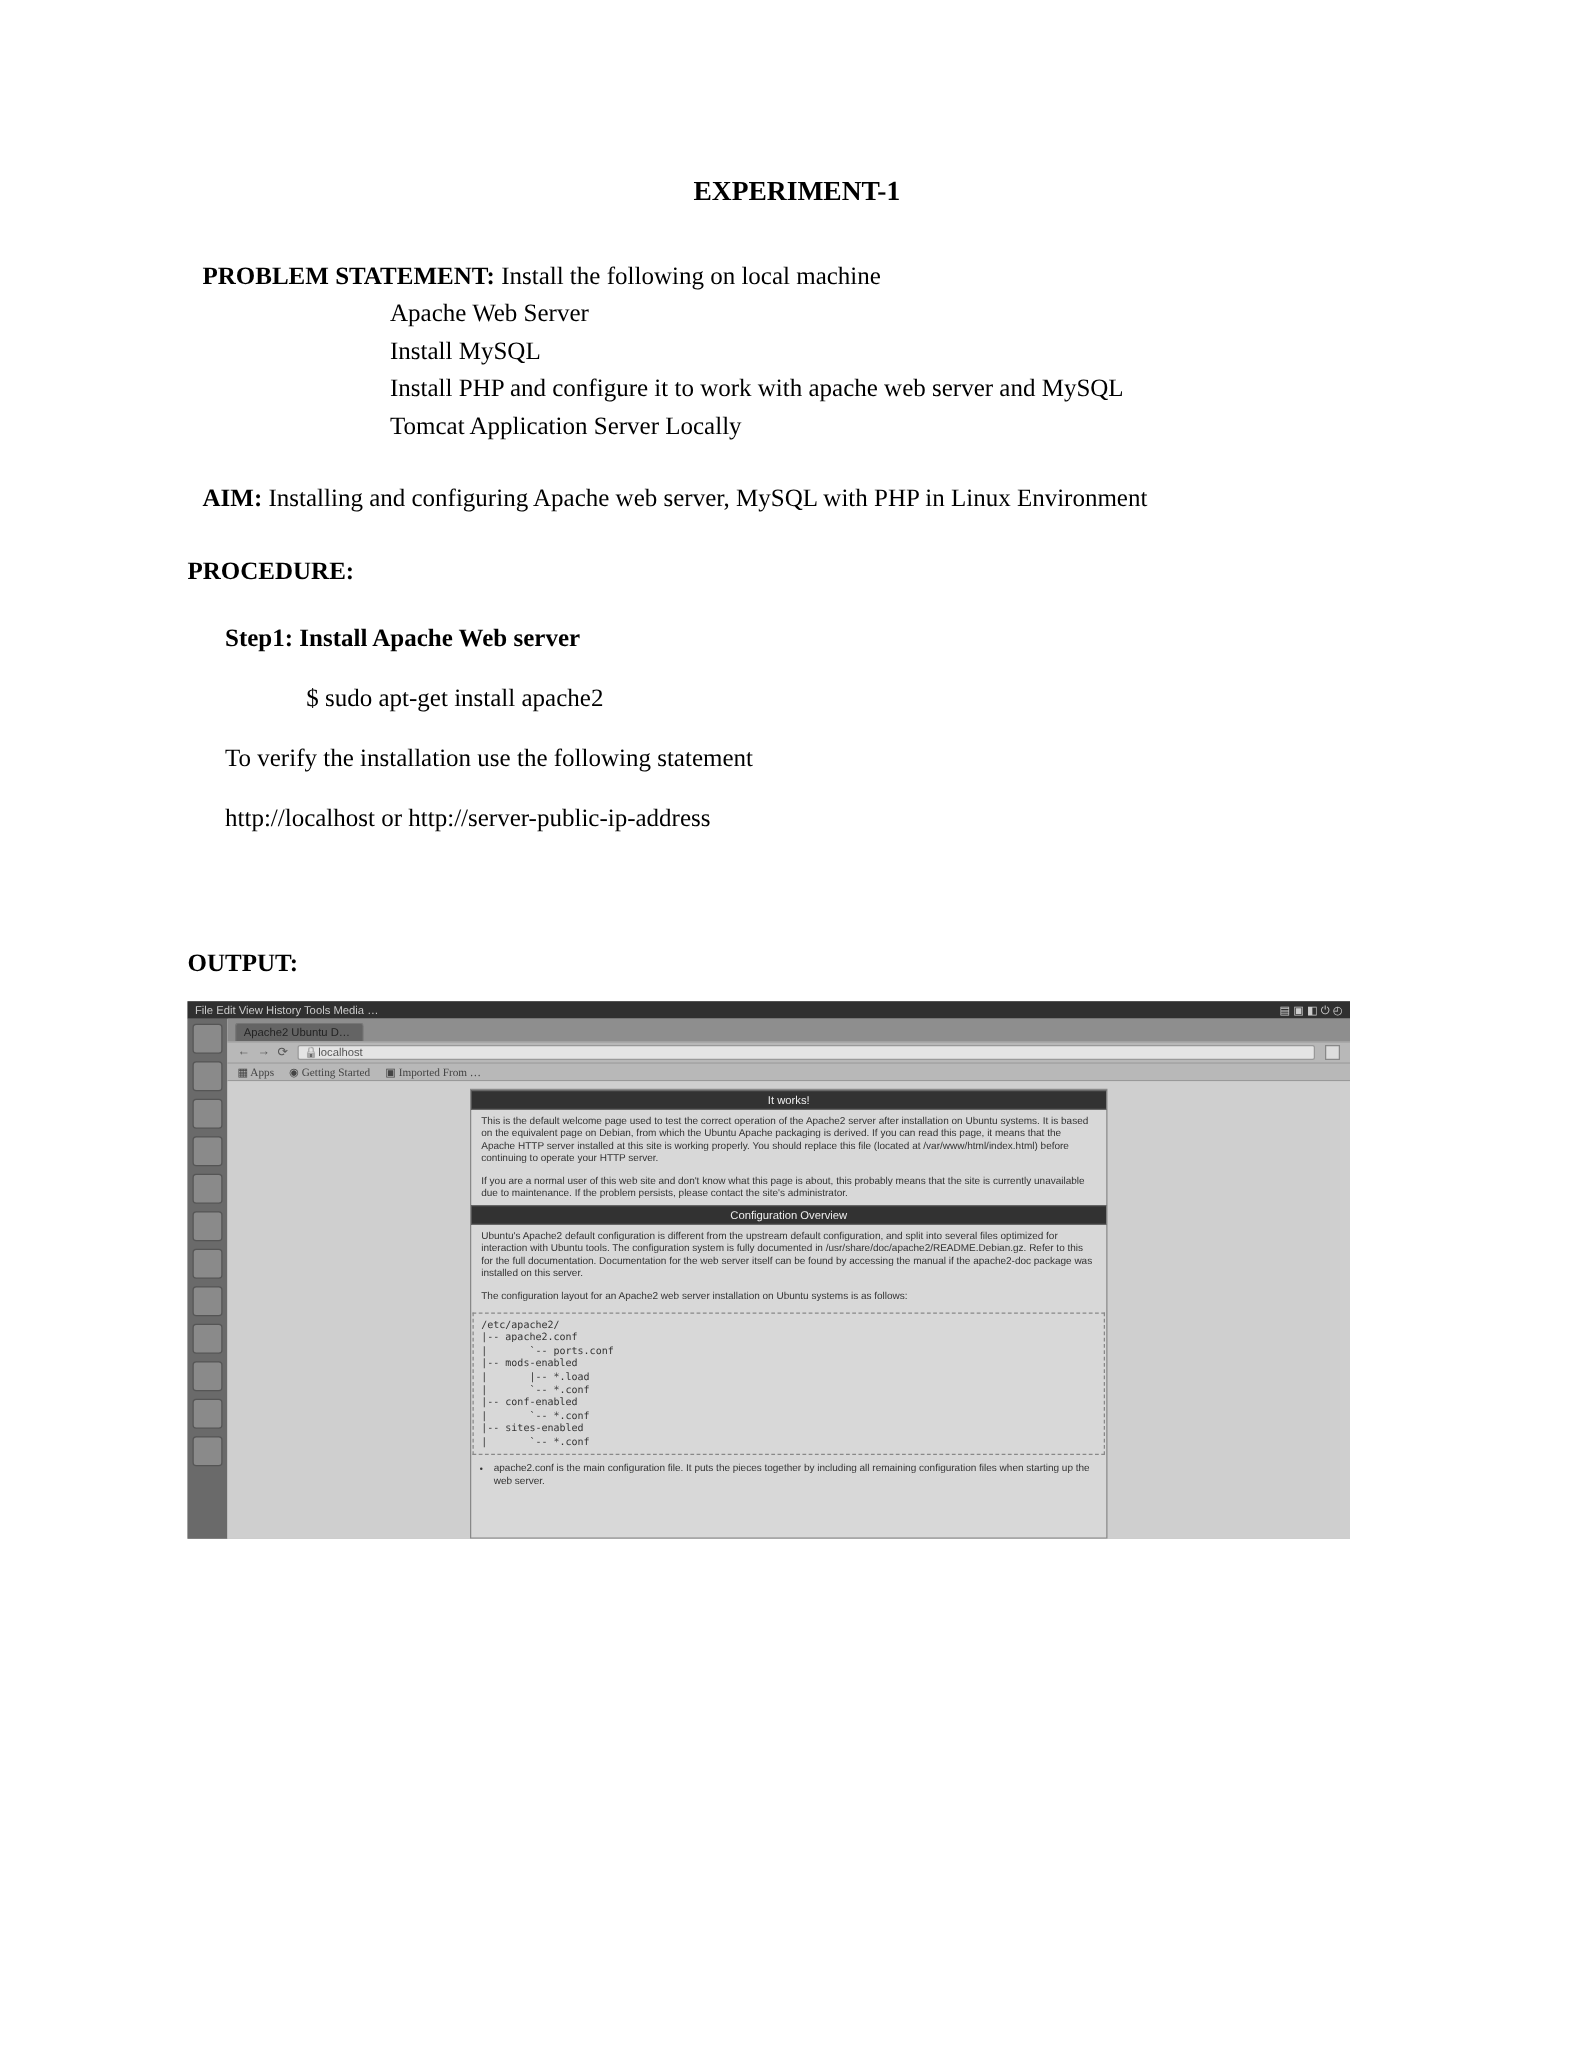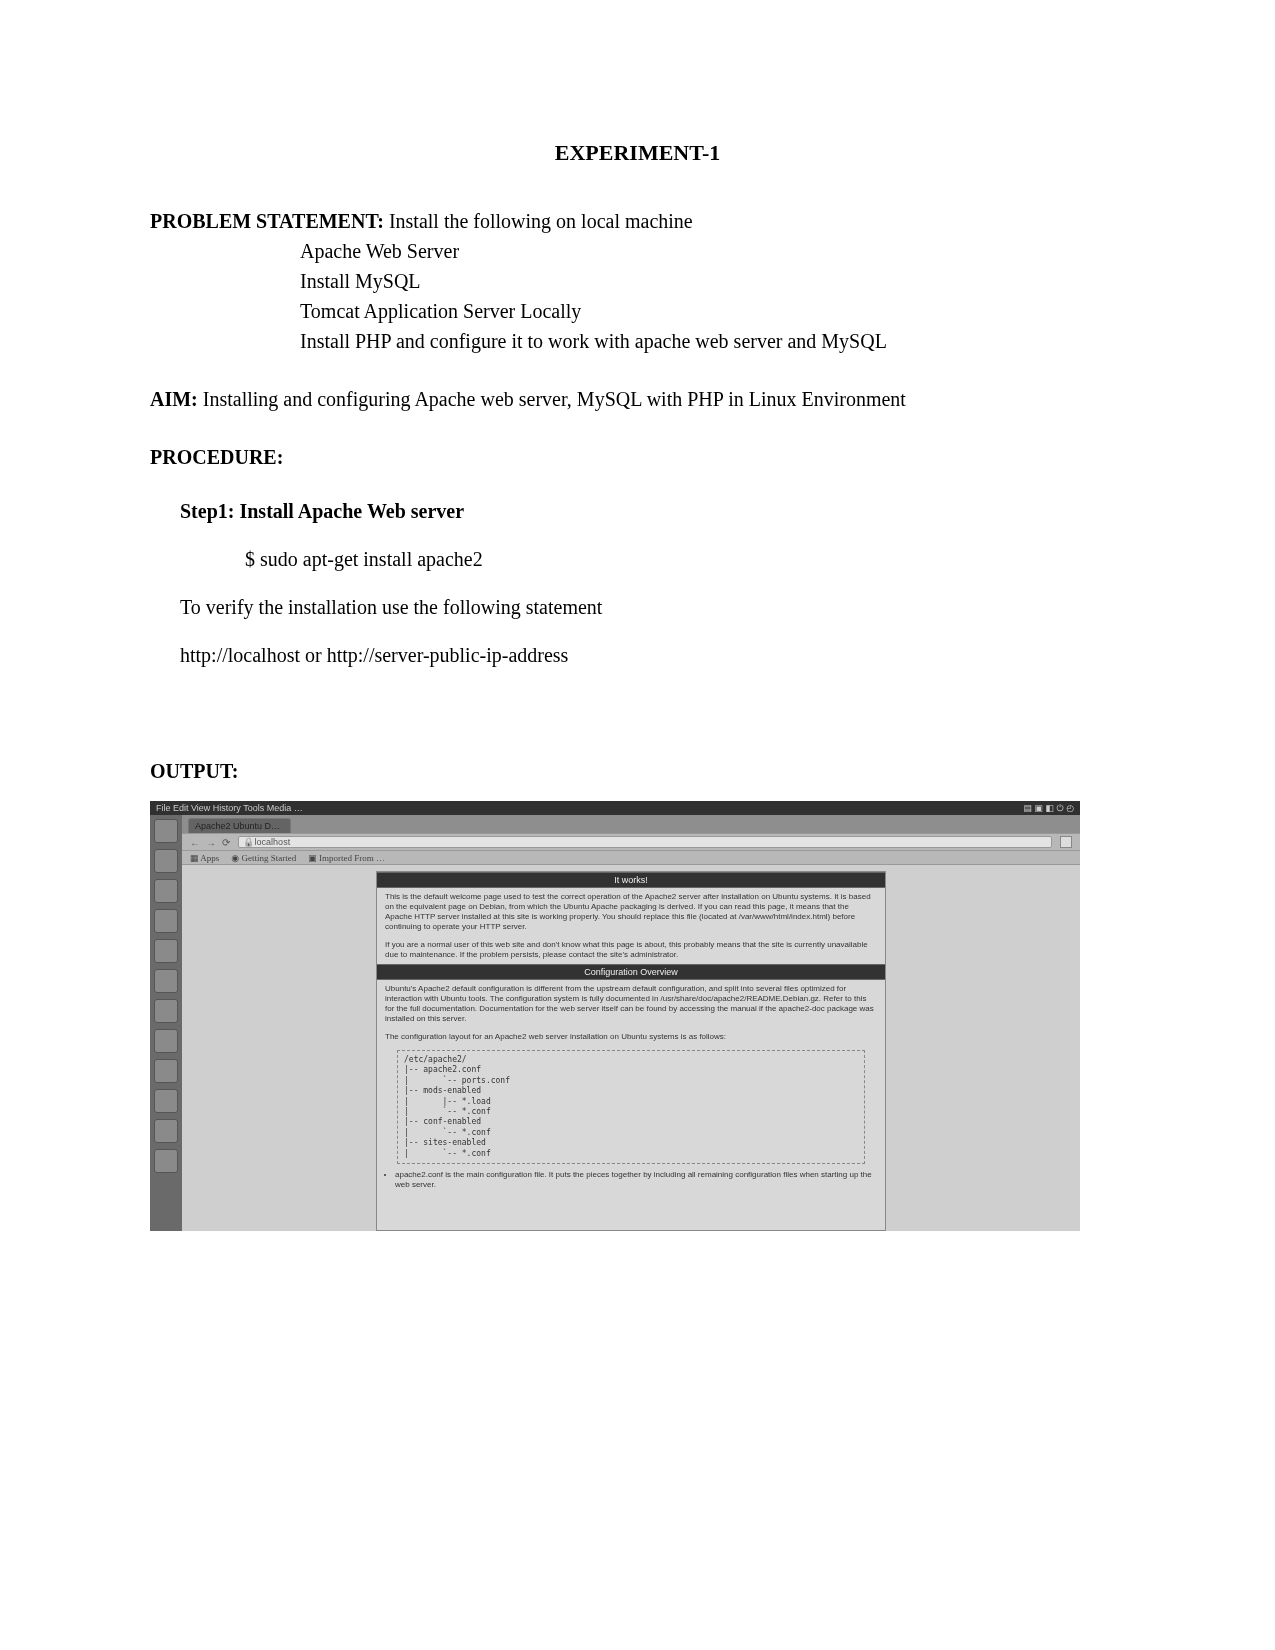--- a/index.html
+++ b/index.html
@@ -17,21 +17,21 @@
       font-size: 22px;
       margin-bottom: 40px;
     }
     .section { font-size: 20px; line-height: 1.5; }
     .label { font-weight: bold; }
     .indent1 { padding-left: 150px; }
     .step { font-weight: bold; padding-left: 30px; margin: 24px 0 18px 0; }
     .cmd { padding-left: 95px; }
     .verify { padding-left: 30px; margin-top: 18px; }
     .link { padding-left: 30px; margin-top: 18px; }
-    .mb { margin-bottom: 28px; }
+    .mb { margin-bottom: 28px; margin-left: 12px; }
     .output-label { font-weight: bold; font-size: 20px; margin-top: 90px; margin-bottom: 18px; }
 
     
     .shot {
       width: 930px;
       height: 430px;
       background: #b7b7b7;
       position: relative;
       font-family: Arial, sans-serif;
       filter: grayscale(100%);
@@ -159,43 +159,43 @@
       border-top: 1px solid #666;
       border-bottom: 1px solid #666;
     }
     .para {
       font-size: 8px;
       color: #333;
       padding: 4px 8px;
       line-height: 1.25;
     }
     .dashed-box {
-      margin: 4px 20px;
+      margin: 4px 1px;
       border: 1px dashed #888;
       padding: 4px 6px;
       font-family: monospace;
       font-size: 8px;
       color: #333;
       line-height: 1.3;
     }
     .bullets { font-size: 8px; color: #333; padding: 2px 8px 6px 18px; line-height: 1.3; }
     .bullets li { margin-bottom: 3px; }
     .menu-btn { width: 12px; height: 12px; background: #ddd; border: 1px solid #888; }
   </style>
 </head>
 <body>
 
 <div class="title">EXPERIMENT-1</div>
 
 <div class="section mb">
   <span class="label">PROBLEM STATEMENT:</span><span> Install the following on local machine</span>
   <div class="indent1">Apache Web Server</div>
   <div class="indent1">Install MySQL</div>
+  <div class="indent1">Install PHP and configure it to work with apache web server and MySQL</div>
   <div class="indent1">Tomcat Application Server Locally</div>
-  <div class="indent1">Install PHP and configure it to work with apache web server and MySQL</div>
 </div>
 
 <div class="section mb">
   <span class="label">AIM:</span><span> Installing and configuring Apache web server, MySQL with PHP in Linux Environment</span>
 </div>
 
 <div class="section">
   <div class="label">PROCEDURE:</div>
   <div class="step">Step1: Install Apache Web server</div>
   <div class="cmd">$ sudo apt-get install apache2</div>

